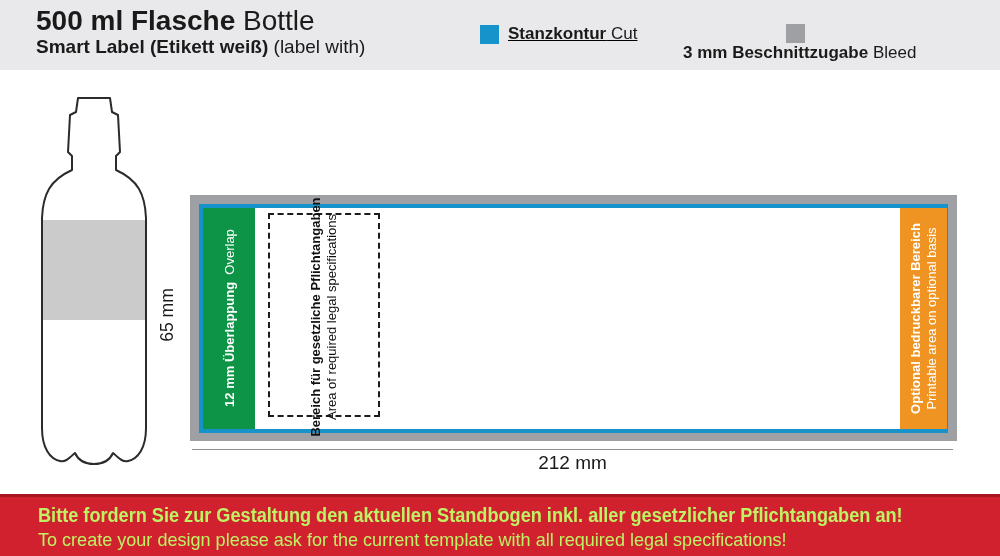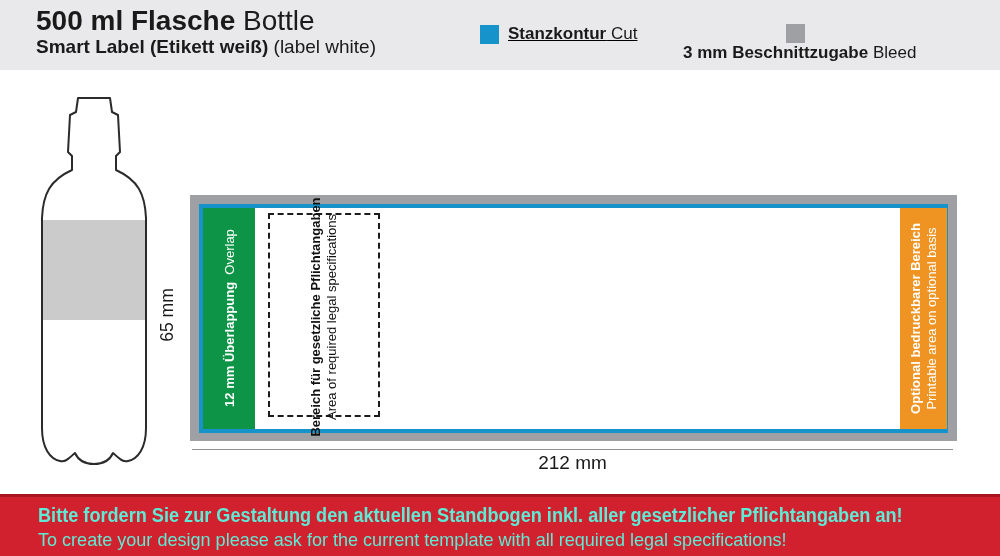--- a/index.html
+++ b/index.html
@@ -35,38 +35,38 @@
   .vtext-overlap{left:118px;top:292px;width:221px;height:52px;color:#ffffff;font-size:13px;white-space:nowrap;}
   .vtext-legal{left:222px;top:285px;width:204px;height:64px;color:#111;font-size:13px;line-height:16px;white-space:nowrap;}
   .vtext-optional{left:813px;top:295px;width:221px;height:47px;color:#ffffff;font-size:13px;line-height:16px;white-space:nowrap;}
   .vtext-height{left:122px;top:304px;width:90px;height:22px;color:#1a1a1a;font-size:17.5px;white-space:nowrap;}
 
   
   .dim-line{position:absolute;left:192px;top:449px;width:761px;height:1px;background:#8f8f8f;}
   .dim-label{position:absolute;left:192px;top:452px;width:761px;text-align:center;font-size:19px;color:#1a1a1a;}
 
   
-  .footer{position:absolute;left:0;bottom:0;width:1000px;height:62px;background:#d2212e;border-top:3px solid #a81520;box-sizing:border-box;color:#5eead4;padding:6px 0 0 38px;}
+  .footer{position:absolute;left:0;bottom:0;width:1000px;height:62px;background:#d2212e;border-top:3px solid #a81520;box-sizing:border-box;color:#bef264;padding:6px 0 0 38px;}
   .footer-de{font-weight:bold;font-size:19.5px;line-height:24px;white-space:nowrap;transform:scaleX(0.93);transform-origin:left center;}
   .footer-en{font-size:19px;line-height:25px;white-space:nowrap;transform:scaleX(0.95);transform-origin:left center;}
 </style>
 </head>
 <body>
 
 <div class="page">
 
   <div class="header">
     <div class="title-block">
       <div class="title-line1">
         <span class="b">500 ml Flasche</span>
         <span>Bottle</span>
       </div>
       <div class="title-line2">
         <span class="b">Smart Label (Etikett weiß)</span>
-        <span>(label white)</span>
+        <span>(label with)</span>
       </div>
     </div>
 
     <div class="legend-item legend-cut">
       <span class="swatch swatch-cut"></span>
       <span class="legend-label">
         <span class="b">Stanzkontur</span>
         <span>Cut</span>
       </span>
     </div>

